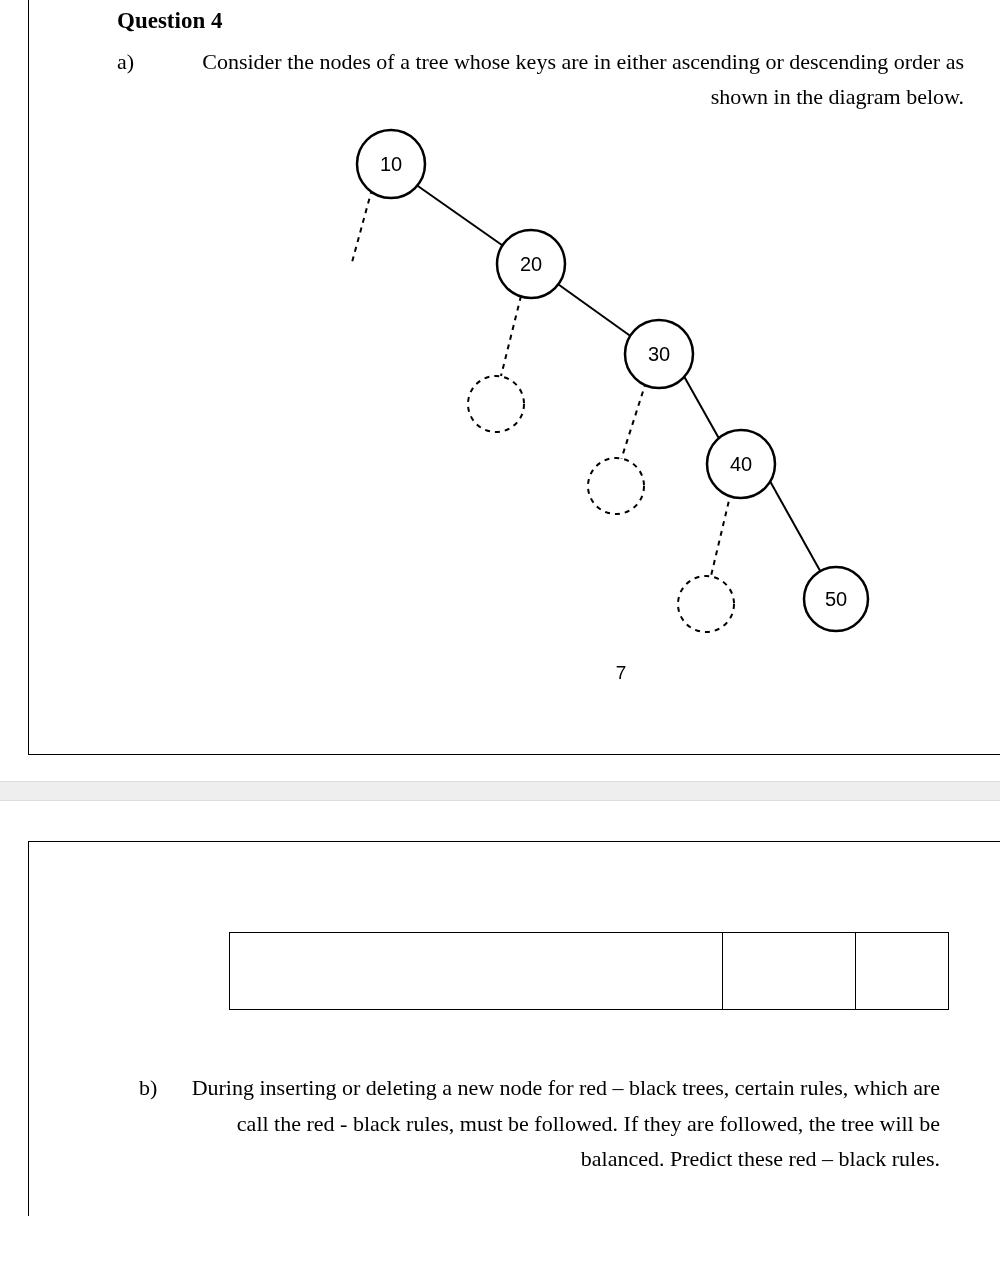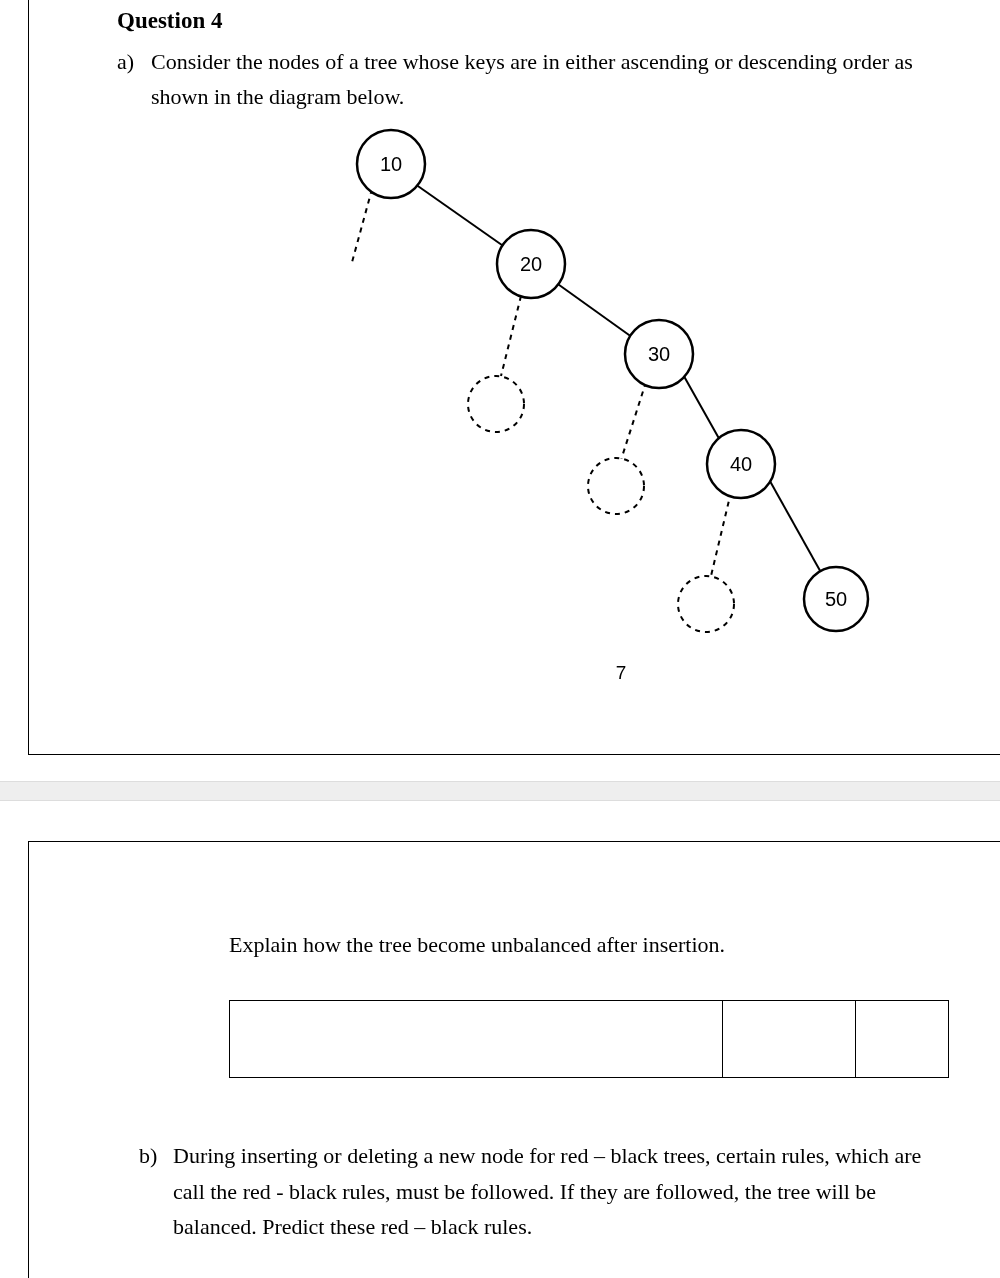--- a/index.html
+++ b/index.html
@@ -45,20 +45,21 @@
     display: flex;
     font-size: 22px;
     line-height: 1.6;
   }
   .part-label {
     width: 34px;
     flex: 0 0 34px;
   }
   .part-body {
     flex: 1;
+    text-align: right;
   }
   svg {
     display: block;
     margin: 10px auto 0 auto;
   }
   .node-text {
     font-family: Arial, Helvetica, sans-serif;
     font-size: 20px;
     text-anchor: middle;
     dominant-baseline: central;
@@ -131,21 +132,20 @@
     <text x="645" y="475" class="node-text">50</text>
 
     <text x="430" y="555" class="page-num">7</text>
   </svg>
 </div>
 
 <div class="gap"></div>
 
 <div class="page lower">
 
-  <p class="explain">Explain how the tree become unbalanced after insertion.</p>
 
   <table class="answer-table">
     <tbody>
         <tr>
       <td class="c1"></td>
       <td class="c2"></td>
       <td class="c3"></td>
     </tr>
   </tbody>
     </table>

